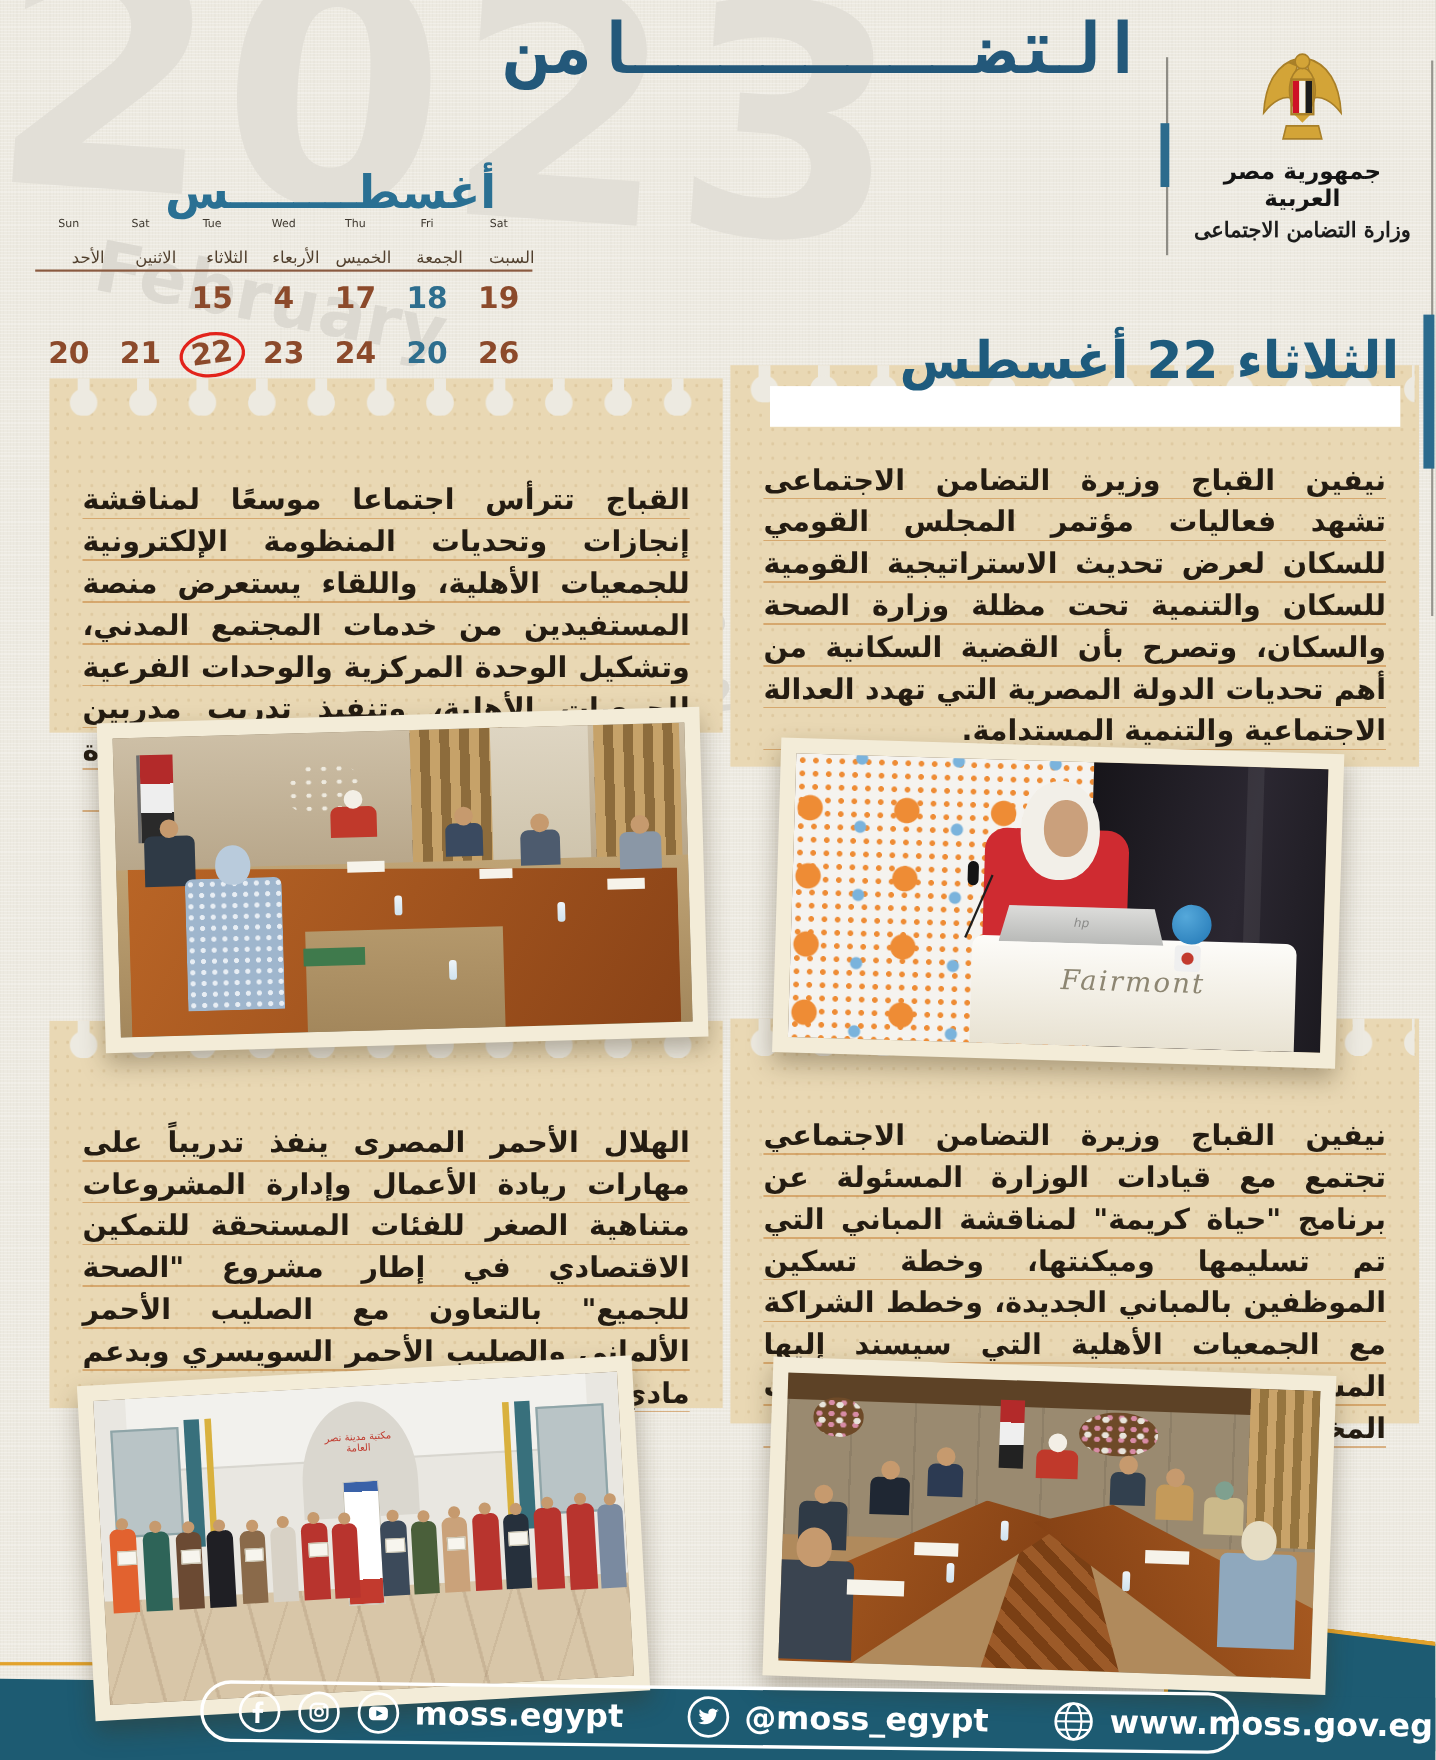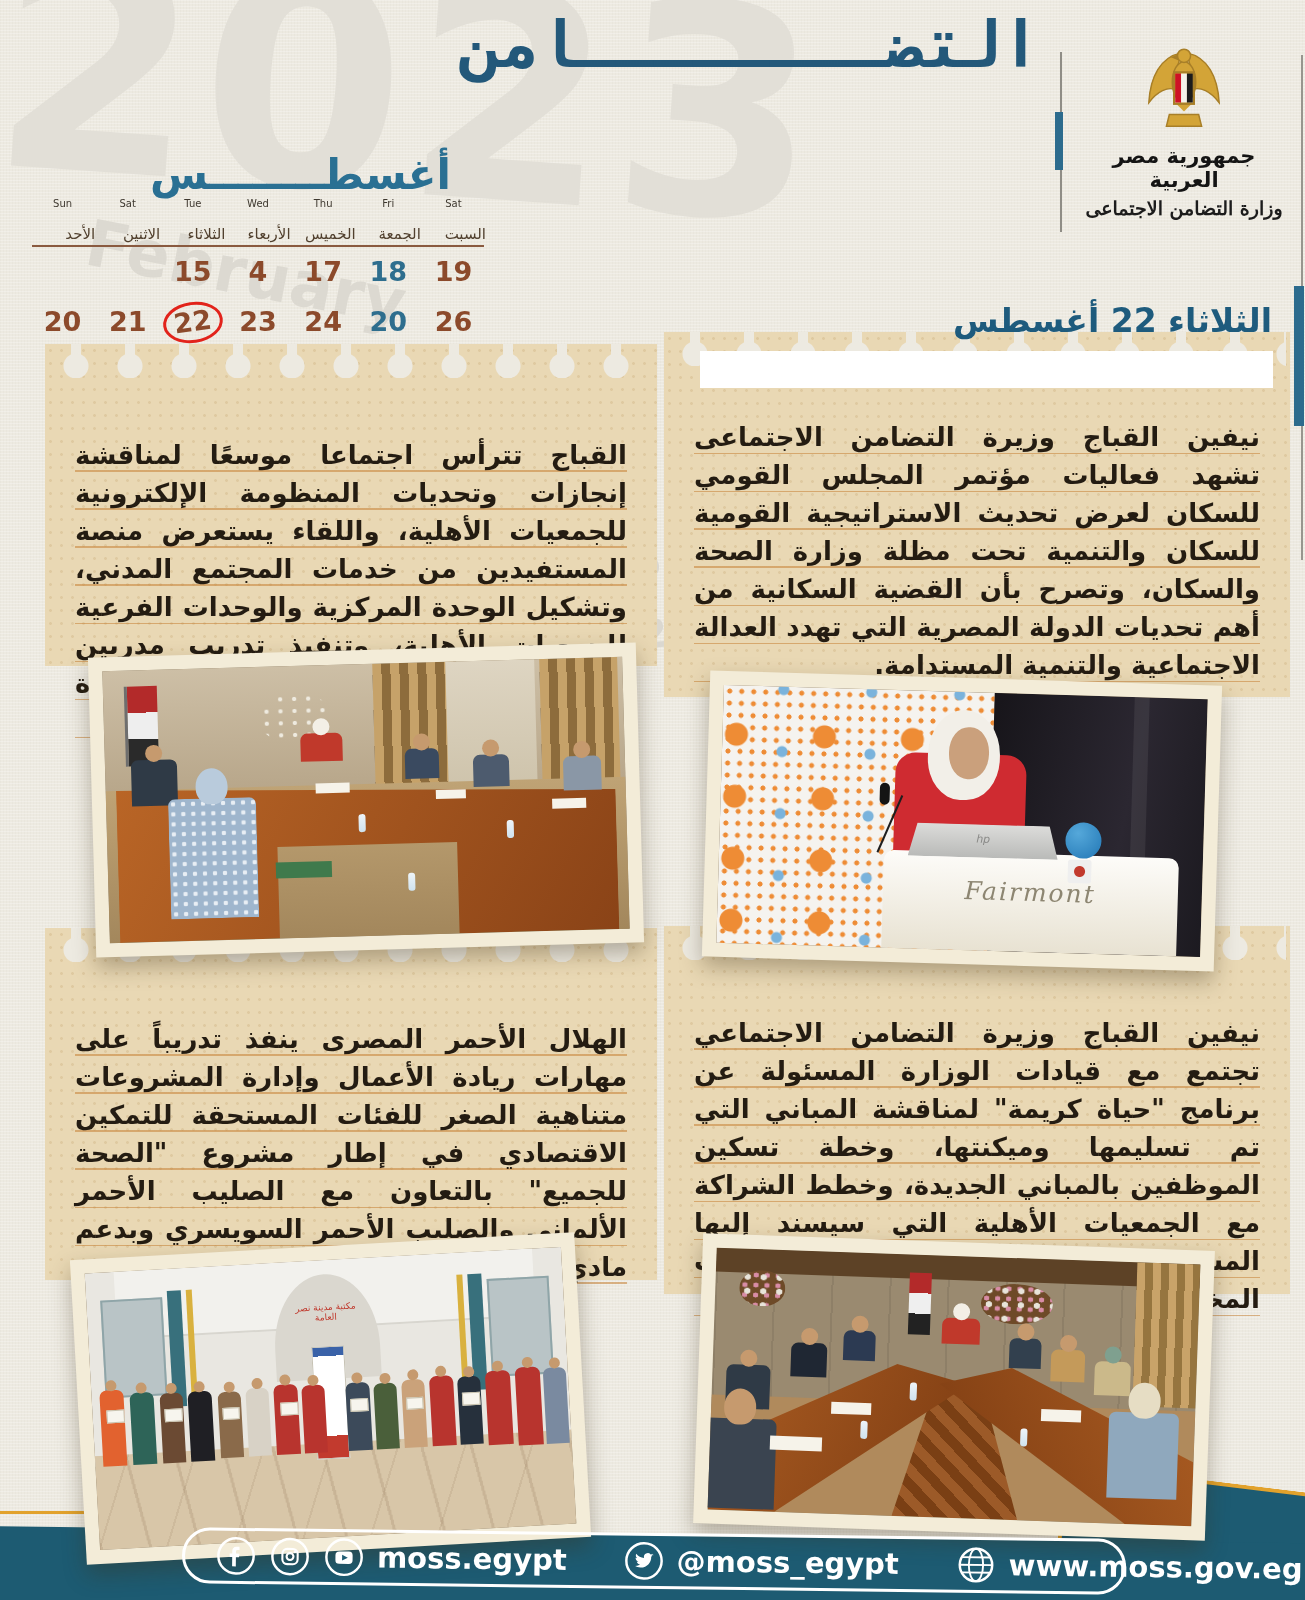--- a/index.html
+++ b/index.html
@@ -31,21 +31,21 @@
   #title-l2{font-size:57px;font-weight:bold;color:#e9a42f;margin-top:14px;}
   #hdr-divider{left:1060px;top:52px;width:1.5px;height:180px;background:#8f8d86;}
   #hdr-teal{left:1055px;top:112px;width:8px;height:58px;background:#2c6b8d;}
   #logo-box{left:1075px;top:44px;width:218px;text-align:center;}
   #logo-country{font-size:21px;font-weight:bold;color:#141414;direction:rtl;margin-top:2px;}
   #logo-ministry{font-size:19px;font-weight:600;color:#1c1c1c;direction:rtl;margin-top:5px;font-family:"DejaVu Serif",serif;}
   #edge-line{left:1301px;top:55px;width:1.5px;height:505px;background:#97958e;}
   #edge-teal{left:1294px;top:286px;width:10px;height:140px;background:#2c6b8d;}
   
   #date-strip{left:700px;top:351px;width:573px;height:37px;background:#ffffff;}
-  #date-title{right:33px;top:301px;font-size:33px;font-weight:bold;color:#1e5b7d;direction:rtl;}
+  #date-title{right:33px;top:301px;font-size:47px;font-weight:bold;color:#1e5b7d;direction:rtl;}
   
   .paper{background:#e9d8b4;
     background-image:radial-gradient(rgba(166,124,56,.16) 1px,transparent 1.6px);
     background-size:11px 13px;}
   .paper::before{content:"";position:absolute;left:4px;right:4px;top:0;height:34px;
     background-image:
       radial-gradient(circle at 27px 22px,#edeae1 12px,rgba(0,0,0,0) 13px),
       linear-gradient(90deg,rgba(0,0,0,0) 0 22px,#edeae1 22px 32px,rgba(0,0,0,0) 32px);
     background-size:54px 34px,54px 14px;background-repeat:repeat-x;}
   #paper-tl{left:45px;top:344px;width:612px;height:322px;}

